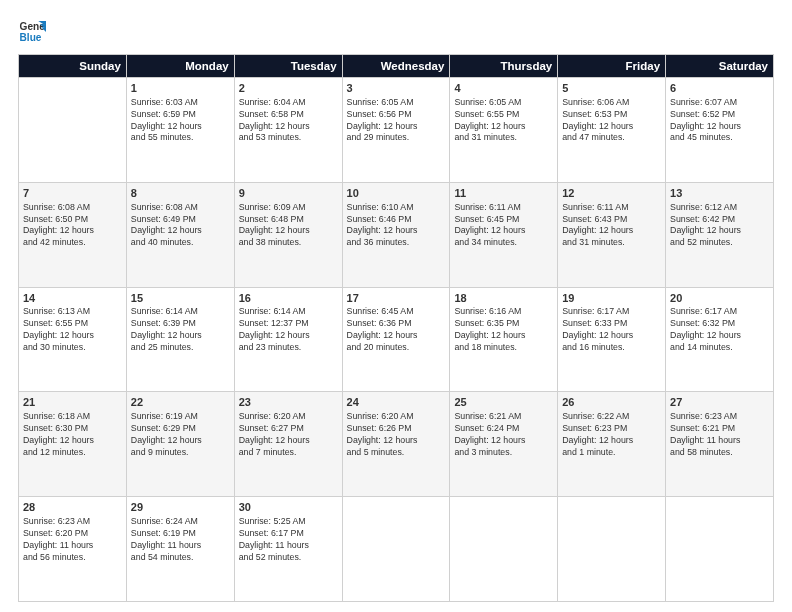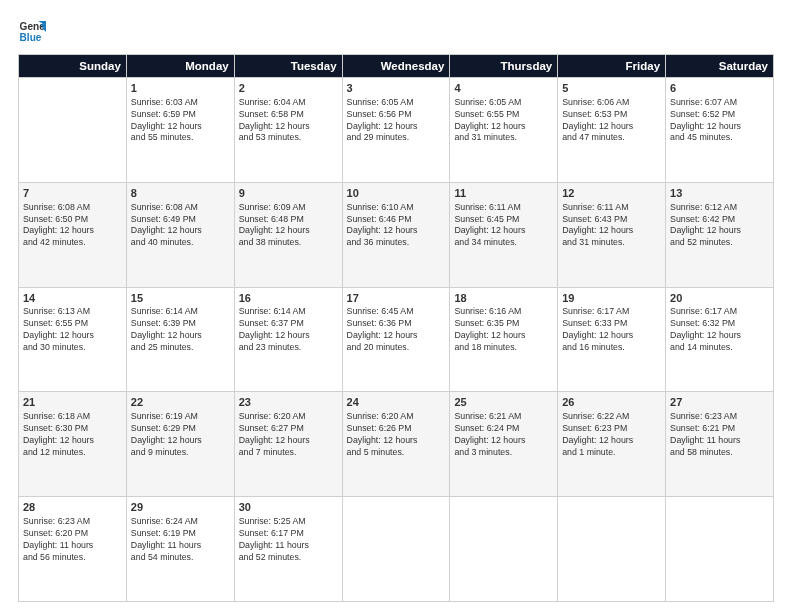--- a/index.html
+++ b/index.html
@@ -229,21 +229,21 @@
           <td>
             <span class="day-number">15</span>
             <div>Sunrise: 6:14 AM</div>
             <div>Sunset: 6:39 PM</div>
             <div>Daylight: 12 hours</div>
             <div>and 25 minutes.</div>
           </td>
           <td>
             <span class="day-number">16</span>
             <div>Sunrise: 6:14 AM</div>
-            <div>Sunset: 6:37 PM</div>
+            <div>Sunset: 12:37 PM</div>
             <div>Daylight: 12 hours</div>
             <div>and 23 minutes.</div>
           </td>
           <td>
             <span class="day-number">17</span>
             <div>Sunrise: 6:45 AM</div>
             <div>Sunset: 6:36 PM</div>
             <div>Daylight: 12 hours</div>
             <div>and 20 minutes.</div>
           </td>

